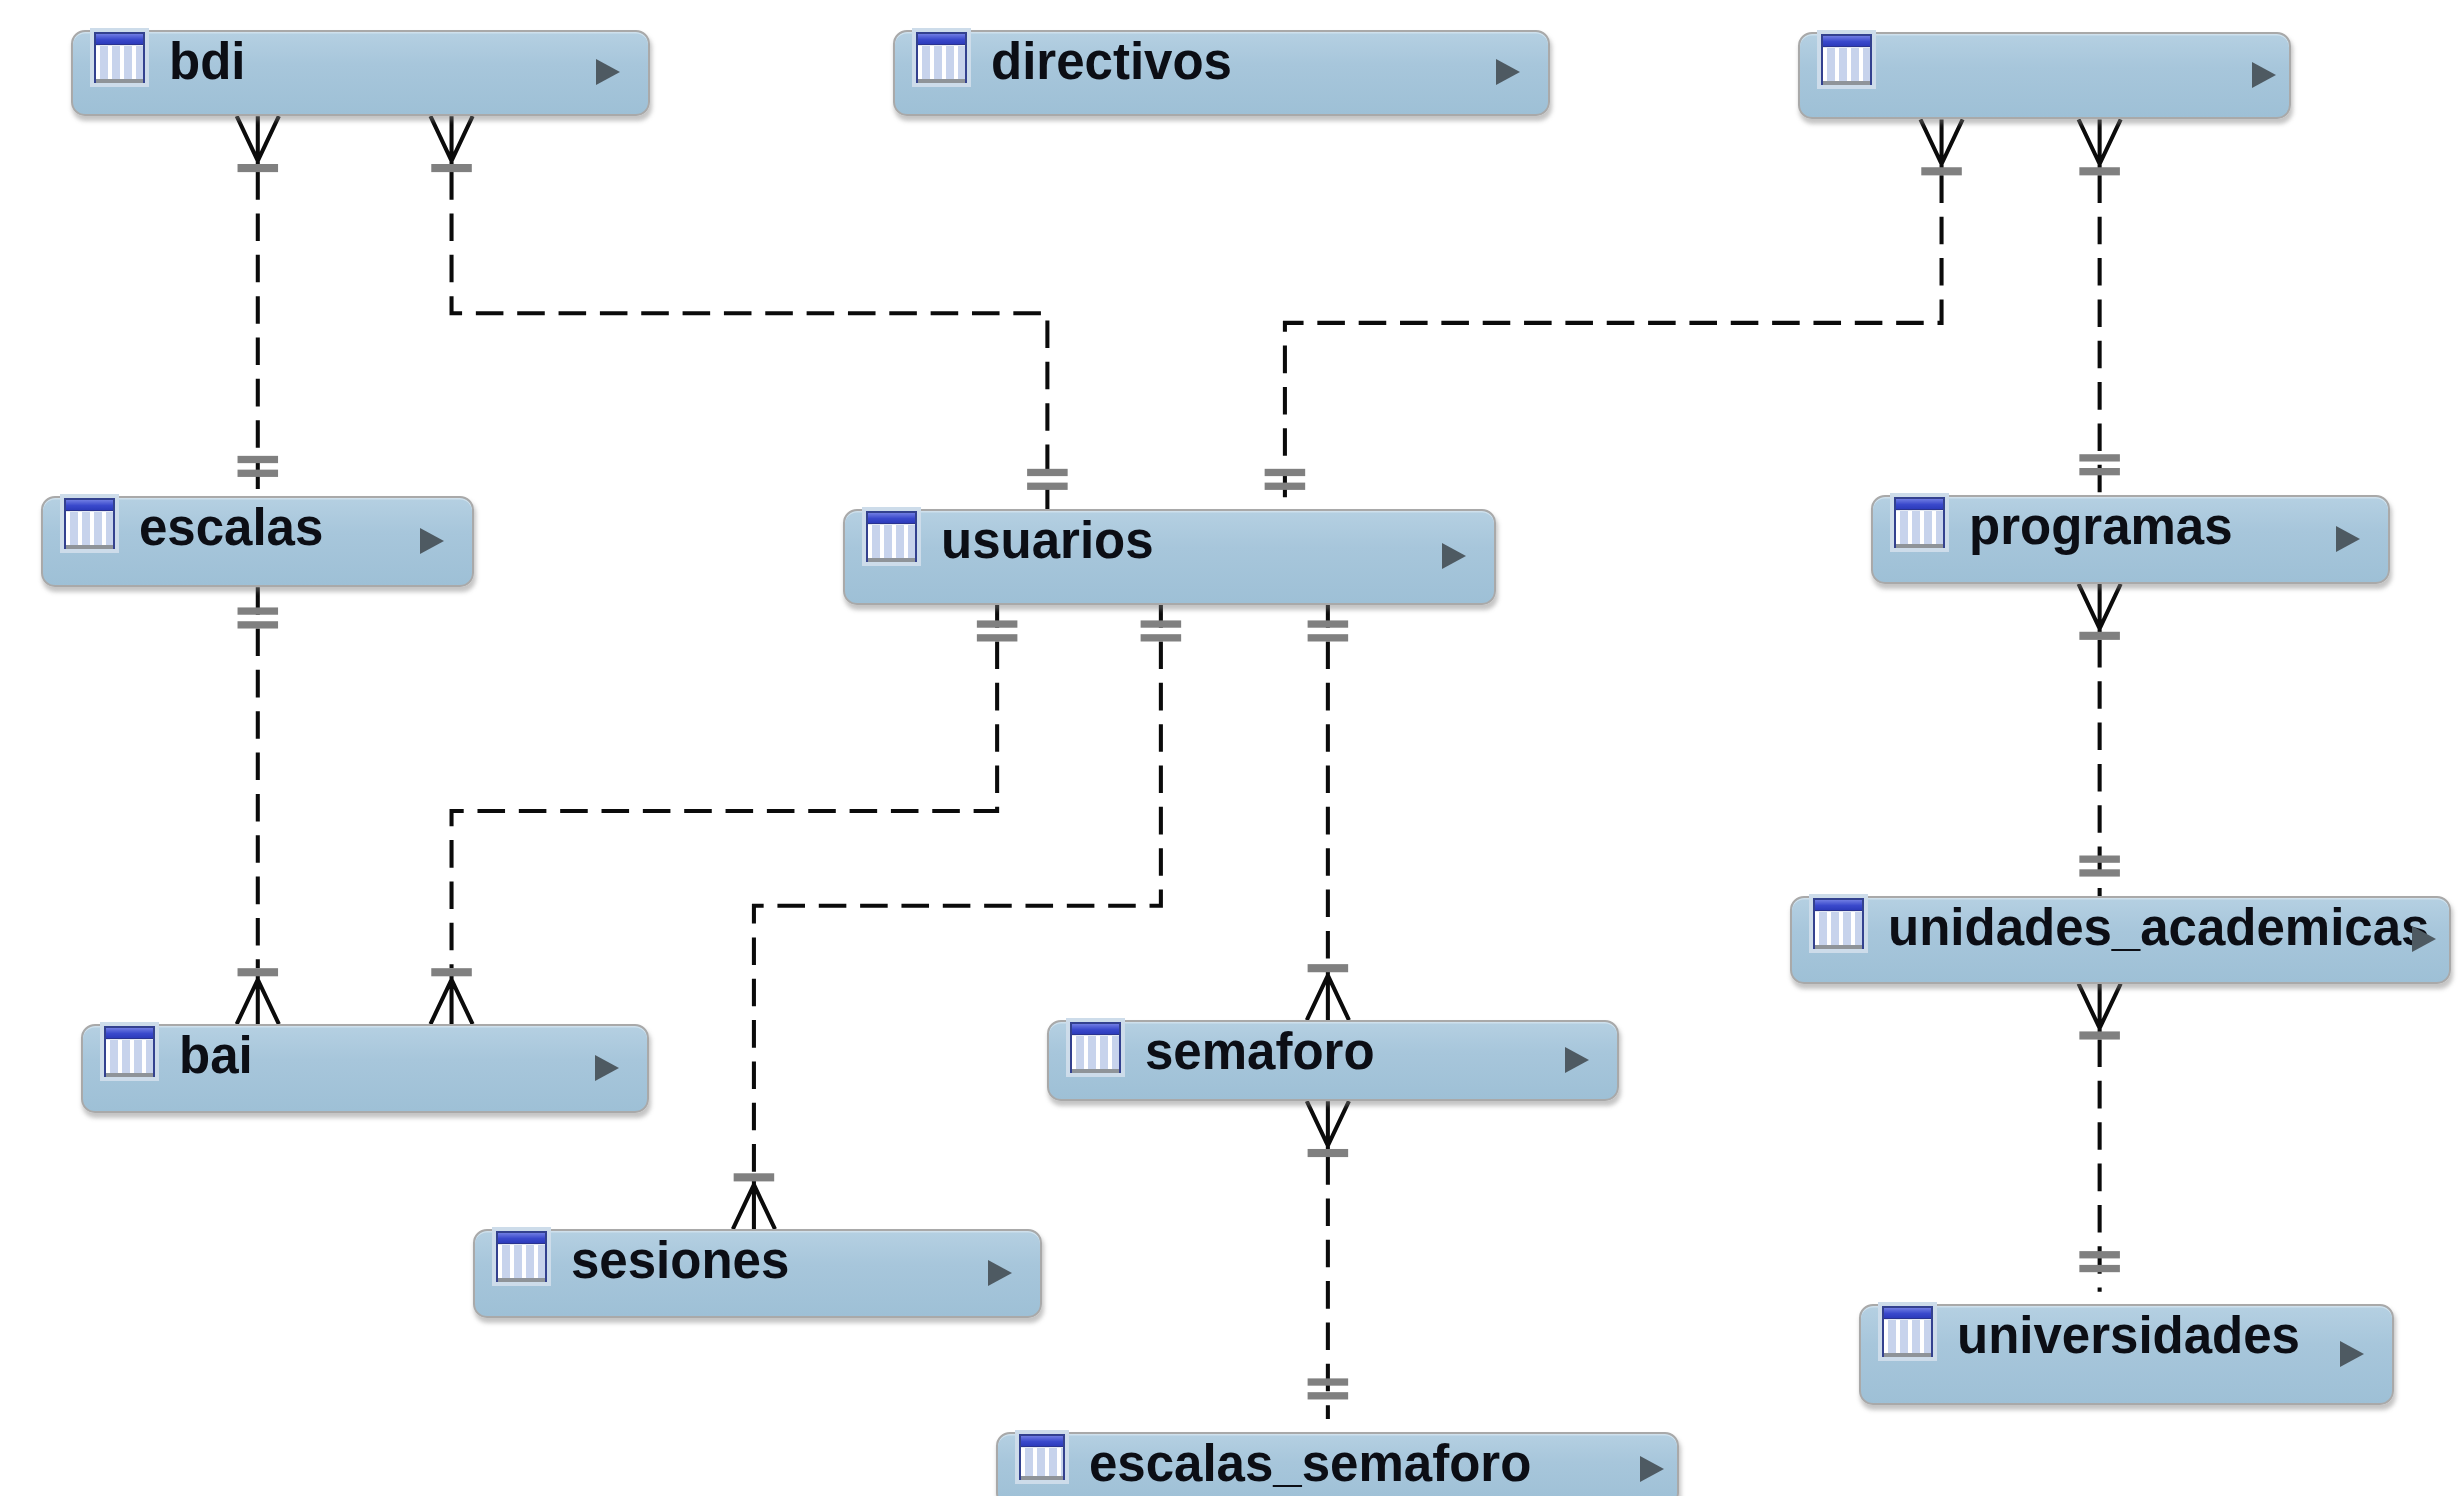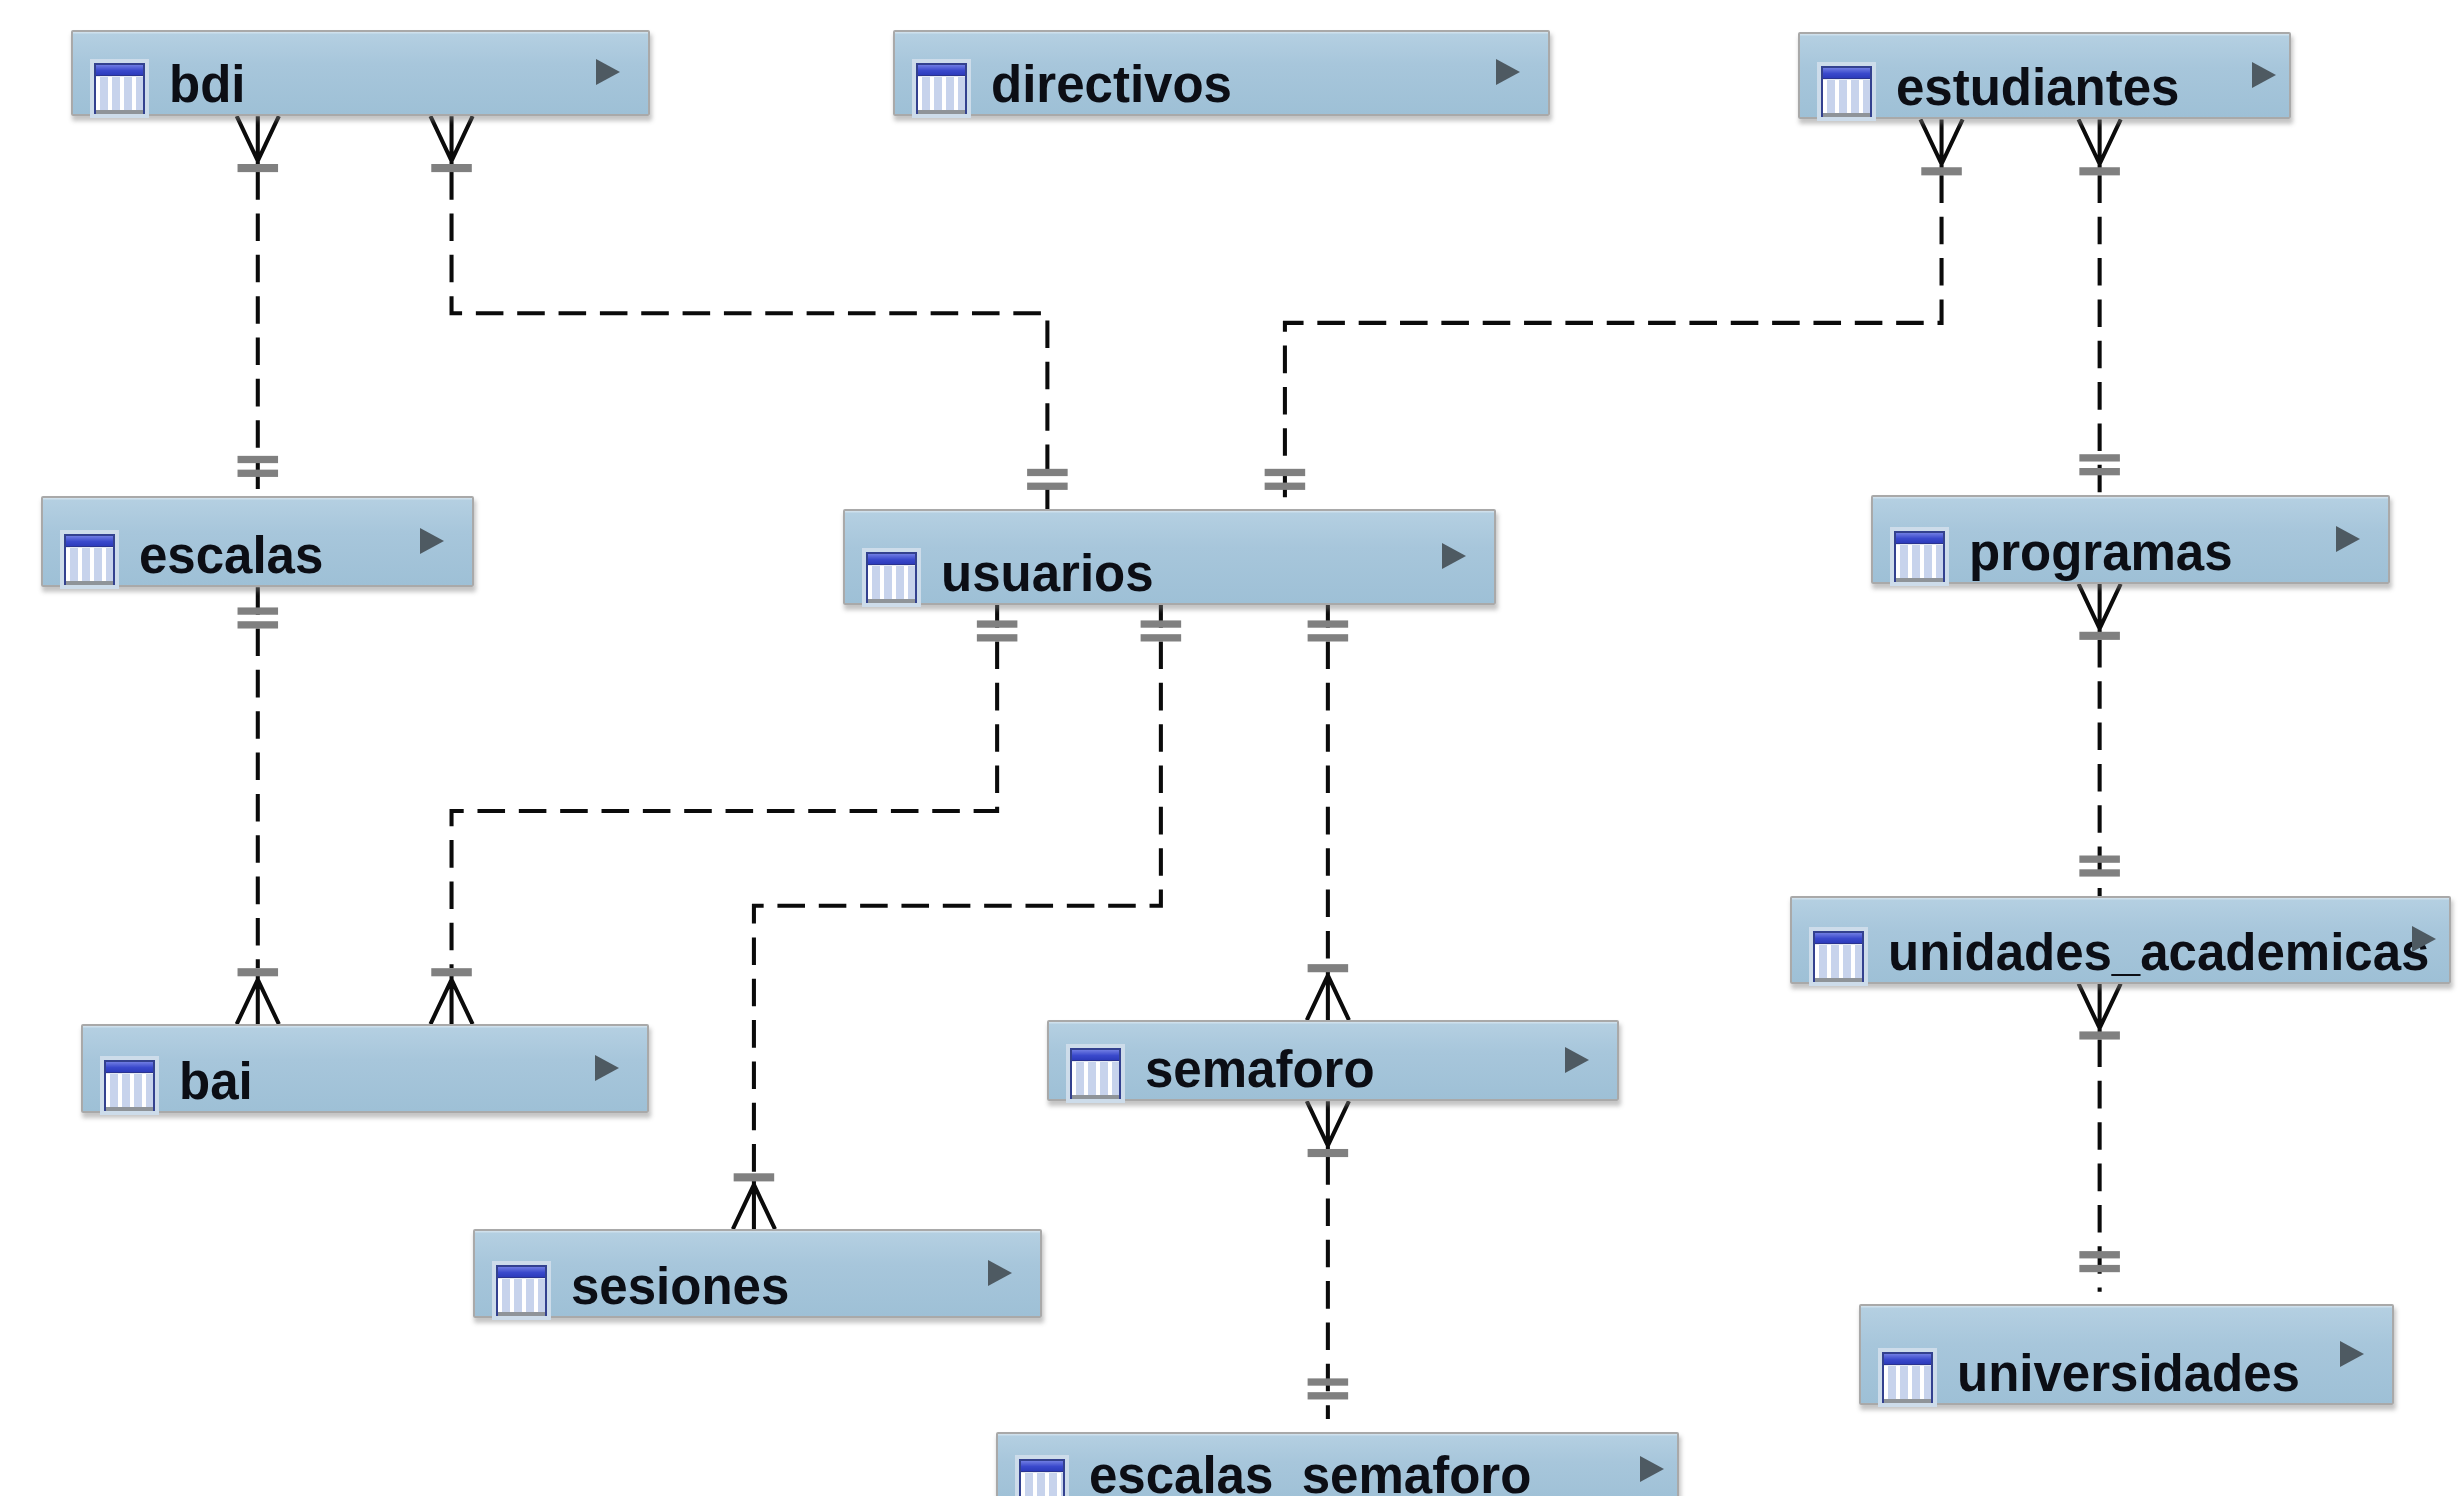--- a/index.html
+++ b/index.html
@@ -8,24 +8,24 @@
     width:2462px;height:1497px;
     background:#ffffff;
     font-family:"Liberation Sans", sans-serif;
     overflow:hidden;
   }
   #wires{position:absolute;left:0;top:0;width:2462px;height:1497px;}
   .entity{
     position:absolute;
     box-sizing:border-box;
     border:2.4px solid #a9a9a9;
-    border-radius:2px;
+    border-radius:14px;
     background:linear-gradient(180deg,#b5d0e2 0%,#a7c6db 40%,#9ec0d6 100%);
     box-shadow:1.6px 4.9px 4px rgba(125,125,125,0.45), inset 0 1.6px 0 rgba(255,255,255,0.35);
-    display:flex;align-items:flex-end;
+    display:flex;align-items:flex-start;
   }
   .tbl-icon{
     position:relative;
     width:47px;height:47px;
     margin-left:21px;
     background:#ffffff;
     border:2.4px solid #33418f;
     box-shadow:0 0 0 4px #cddcea;
     flex:0 0 auto;
   }
@@ -156,21 +156,20 @@
     <span class="entity-label">directivos</span>
     <span class="expand-arrow"></span>
   </div>
 
   <div class="entity" style="left:1798px;top:32px;width:493px;height:87px;">
     <span class="tbl-icon">
         <span class="titlebar"></span>
         <span class="grid"></span>
         <span class="footbar"></span>
       </span>
-    <span class="entity-label">estudiantes</span>
     <span class="expand-arrow arrow-tight"></span>
   </div>
 
   <div class="entity" style="left:41px;top:496px;width:433px;height:91px;">
     <span class="tbl-icon">
         <span class="titlebar"></span>
         <span class="grid"></span>
         <span class="footbar"></span>
       </span>
     <span class="entity-label">escalas</span>

